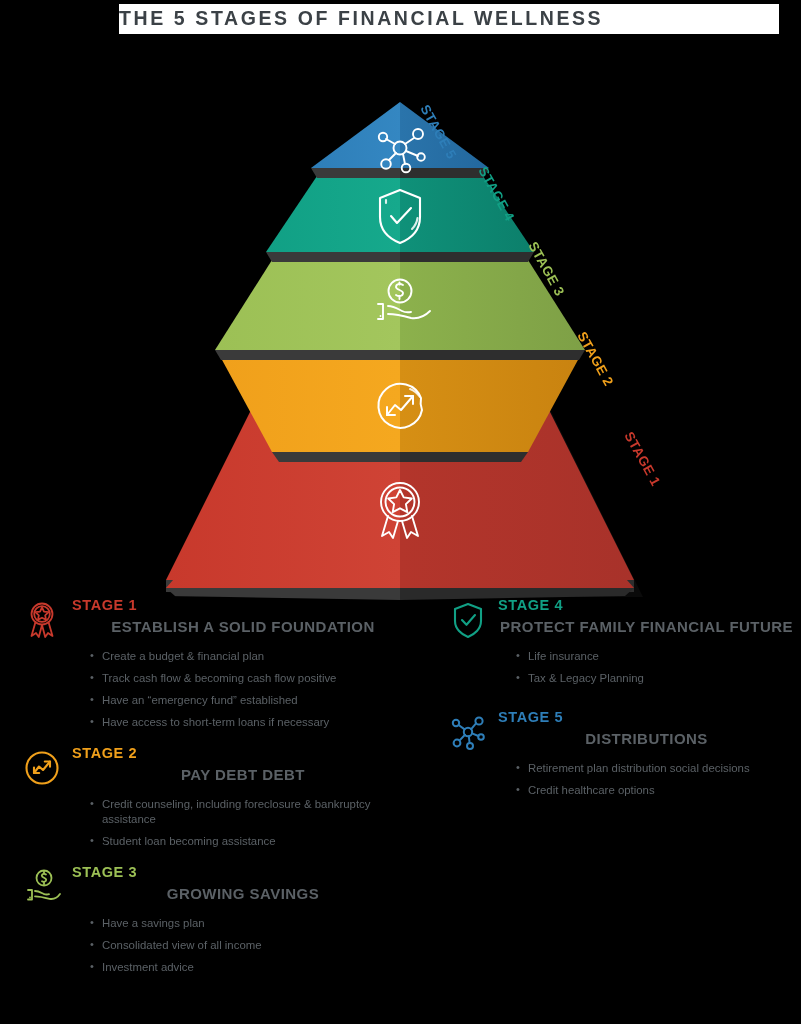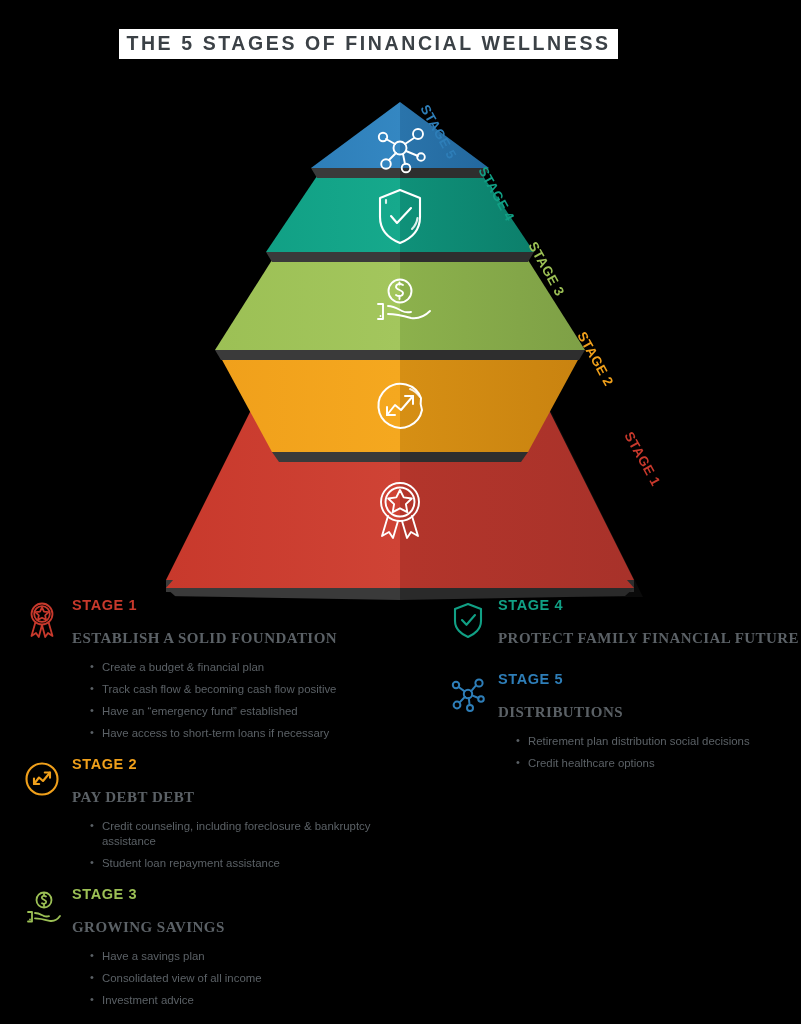--- a/index.html
+++ b/index.html
@@ -13,27 +13,26 @@
     position: relative;
     overflow: hidden;
     font-family: "Liberation Sans", sans-serif;
     -webkit-font-smoothing: antialiased;
   }
 
   
   #title-banner {
     position: absolute;
     left: 119px;
-    top: 29px;
-    width: 499px;
+    top: 4px;
+    width: 660px;
     height: 30px;
     background: #ffffff;
     display: flex;
     align-items: center;
-    justify-content: center;
   }
   #title-banner .title-text {
     font-family: "Liberation Sans", sans-serif;
     font-weight: bold;
     font-size: 19.5px;
     letter-spacing: 2.6px;
     color: #3b4146;
     white-space: nowrap;
     line-height: 1;
   }
@@ -83,28 +82,29 @@
 
   .stage-tag {
     font-family: "Liberation Sans", sans-serif;
     font-weight: bold;
     font-size: 14.5px;
     letter-spacing: 0.6px;
     line-height: 1.25;
     margin: 0 0 2px 0;
   }
   .stage-heading {
-    font-family: Liberation Serif, serif;
+    font-family: Liberation Sans, sans-serif;
     font-weight: bold;
     font-size: 15px;
     letter-spacing: 0.45px;
     color: #5b6166;
     line-height: 1.25;
-    margin: 15px 0 5px 0;
+    margin: 4px 0 5px 0;
     white-space: nowrap;
+    text-align: center;
   }
   .bullets {
     list-style: none;
     margin: 12px;
     padding: 0 0 0 6px;
   }
   .bullets li {
     position: relative;
     padding-left: 12px;
     font-family: "Liberation Sans", sans-serif;
@@ -342,21 +342,21 @@
           <circle cx="20" cy="20" r="15.5"></circle>
           <polyline points="12,25 17,18.5 21,22 28,13.5"></polyline>
           <polyline points="12,19.5 12,25 17.2,25"></polyline>
           <polyline points="22.8,13.5 28,13.5 28,18.8"></polyline>
         </svg>
       </div>
       <div class="stage-tag" style="color:#f0a01b">STAGE 2</div>
       <div class="stage-heading">PAY DEBT DEBT</div>
       <ul class="bullets">
         <li>Credit counseling, including foreclosure &amp; bankruptcy assistance</li>
-        <li>Student loan repayment assistance</li>
+        <li>Student loan becoming assistance</li>
       </ul>
     </div>
 
     <div class="legend-entry" style="margin-top:8px;">
       <div class="legend-icon">
         <svg viewBox="0 0 40 40" stroke="#9cc055" stroke-width="1.8" fill="none" stroke-linecap="round" stroke-linejoin="round">
           <circle cx="22" cy="11" r="7.5"></circle>
           <path d="M 24 7.5 C 22.5 6.2 19.8 6.8 19.8 8.8 C 19.8 10.8 24.2 10.8 24.2 12.8 C 24.2 14.8 21.5 15.3 20 14.2"></path>
           <line x1="22" y1="4.6" x2="22" y2="6.2"></line>
           <line x1="22" y1="15.6" x2="22" y2="17.2"></line>
@@ -381,20 +381,24 @@
 
     <div class="legend-entry">
       <div class="legend-icon">
         <svg viewBox="0 0 40 40" stroke="#11a085" stroke-width="2.1" fill="none" stroke-linecap="round" stroke-linejoin="round">
           <path d="M 20 4 L 33 9 L 33 21 C 33 29 26.5 34.5 20 37 C 13.5 34.5 7 29 7 21 L 7 9 Z"></path>
           <polyline points="14,20 18.5,24.8 27,15"></polyline>
         </svg>
       </div>
       <div class="stage-tag" style="color:#11a085">STAGE 4</div>
       <div class="stage-heading">PROTECT FAMILY FINANCIAL FUTURE</div>
+      <ul class="bullets">
+        <li>Life insurance</li>
+        <li>Tax &amp; Legacy Planning</li>
+      </ul>
     </div>
 
     <div class="legend-entry" style="margin-top:22px;">
       <div class="legend-icon">
         <svg viewBox="0 0 40 40" stroke="#2e7eb8" stroke-width="2" fill="none" stroke-linecap="round" stroke-linejoin="round">
           <circle cx="20" cy="20" r="4.2"></circle>
           <circle cx="8" cy="11" r="3.2"></circle>
           <circle cx="31" cy="9" r="3.6"></circle>
           <circle cx="9" cy="31" r="3.4"></circle>
           <circle cx="22" cy="34" r="3"></circle>

